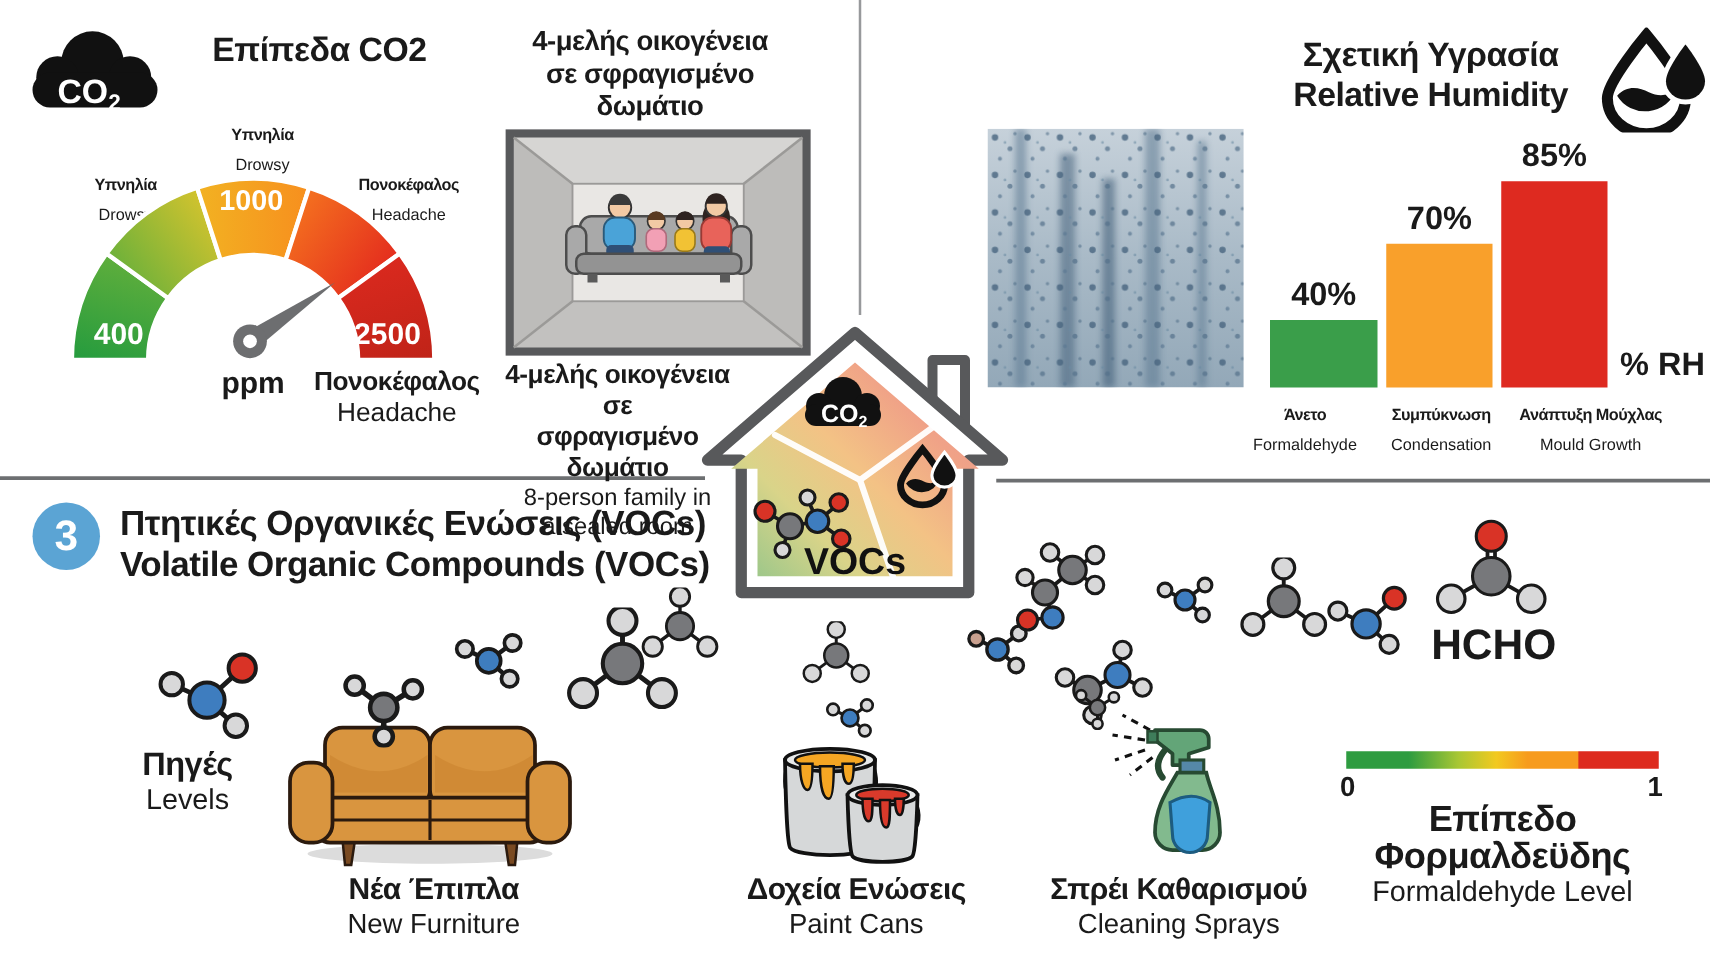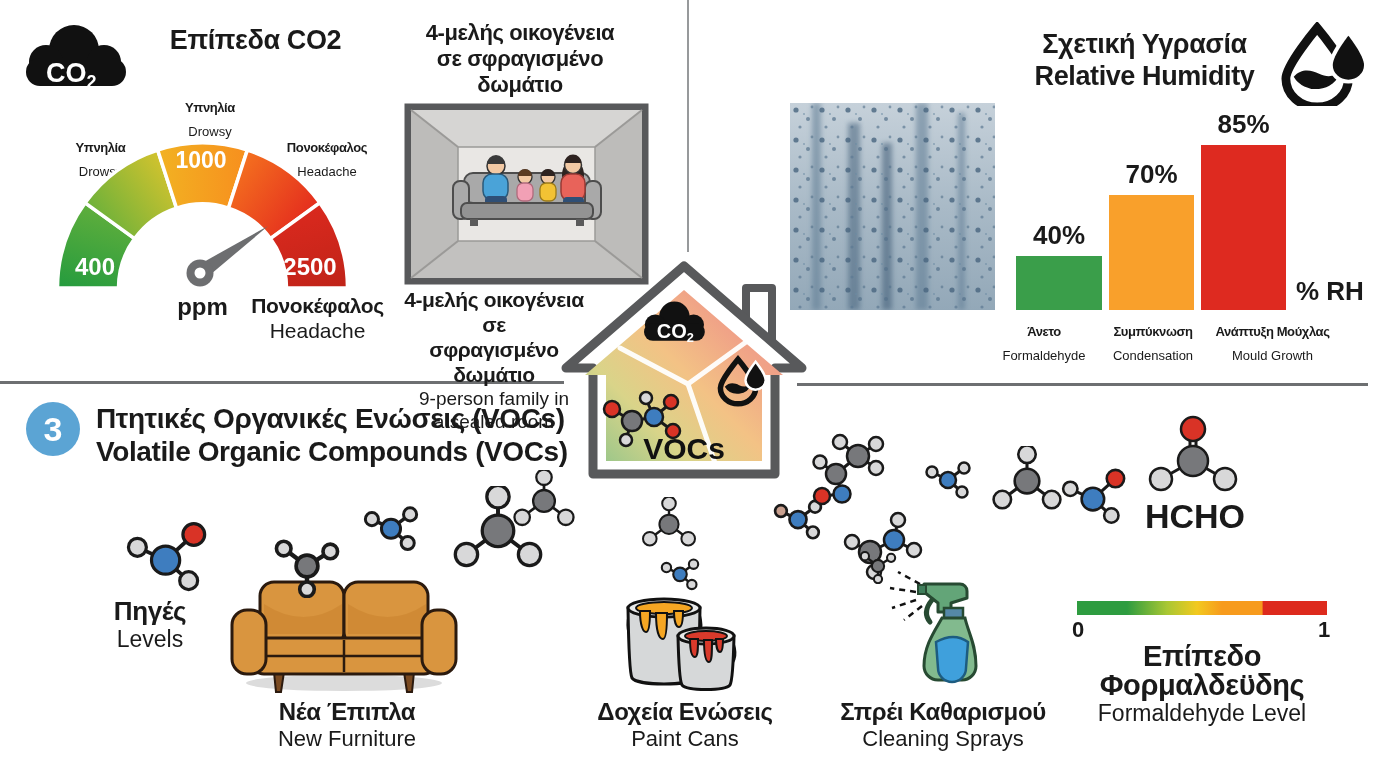--- a/index.html
+++ b/index.html
@@ -152,21 +152,21 @@
       <rect x="159" y="94" width="21" height="12" rx="4" fill="#2f4f76"></rect>
       <rect x="57" y="100" width="132" height="16" rx="6" fill="#939393" stroke="#4d4d4d" stroke-width="2"></rect>
       <rect x="66" y="116" width="8" height="7" fill="#5a5a5a"></rect>
         <rect x="172" y="116" width="8" height="7" fill="#5a5a5a"></rect>
     </g>
   </svg>
 
   <div class="abs ctr" style="left:394px;top:287px;width:200px">
     <div class="f21 b ls">4-μελής οικογένεια σε</div>
     <div class="f21 b ls">σφραγισμένο δωμάτιο</div>
-    <div class="f19">9-person family in</div>
+    <div class="f19">8-person family in</div>
     <div class="f19">a sealed room</div>
   </div>
 
   <div class="abs ctr" style="left:1032px;top:28px;width:225px">
     <div class="f27 b ls">Σχετική Υγρασία</div>
     <div class="f27 b ls">Relative Humidity</div>
   </div>
 
   <svg class="abs" style="left:1278px;top:22px" width="90" height="84" viewBox="0 0 92 86">
     <path d="M40 6 C40 6 8 44 8 58 a32 29 0 0 0 64 0 C72 44 40 6 40 6 Z" fill="none" stroke="#111" stroke-width="9"></path>

